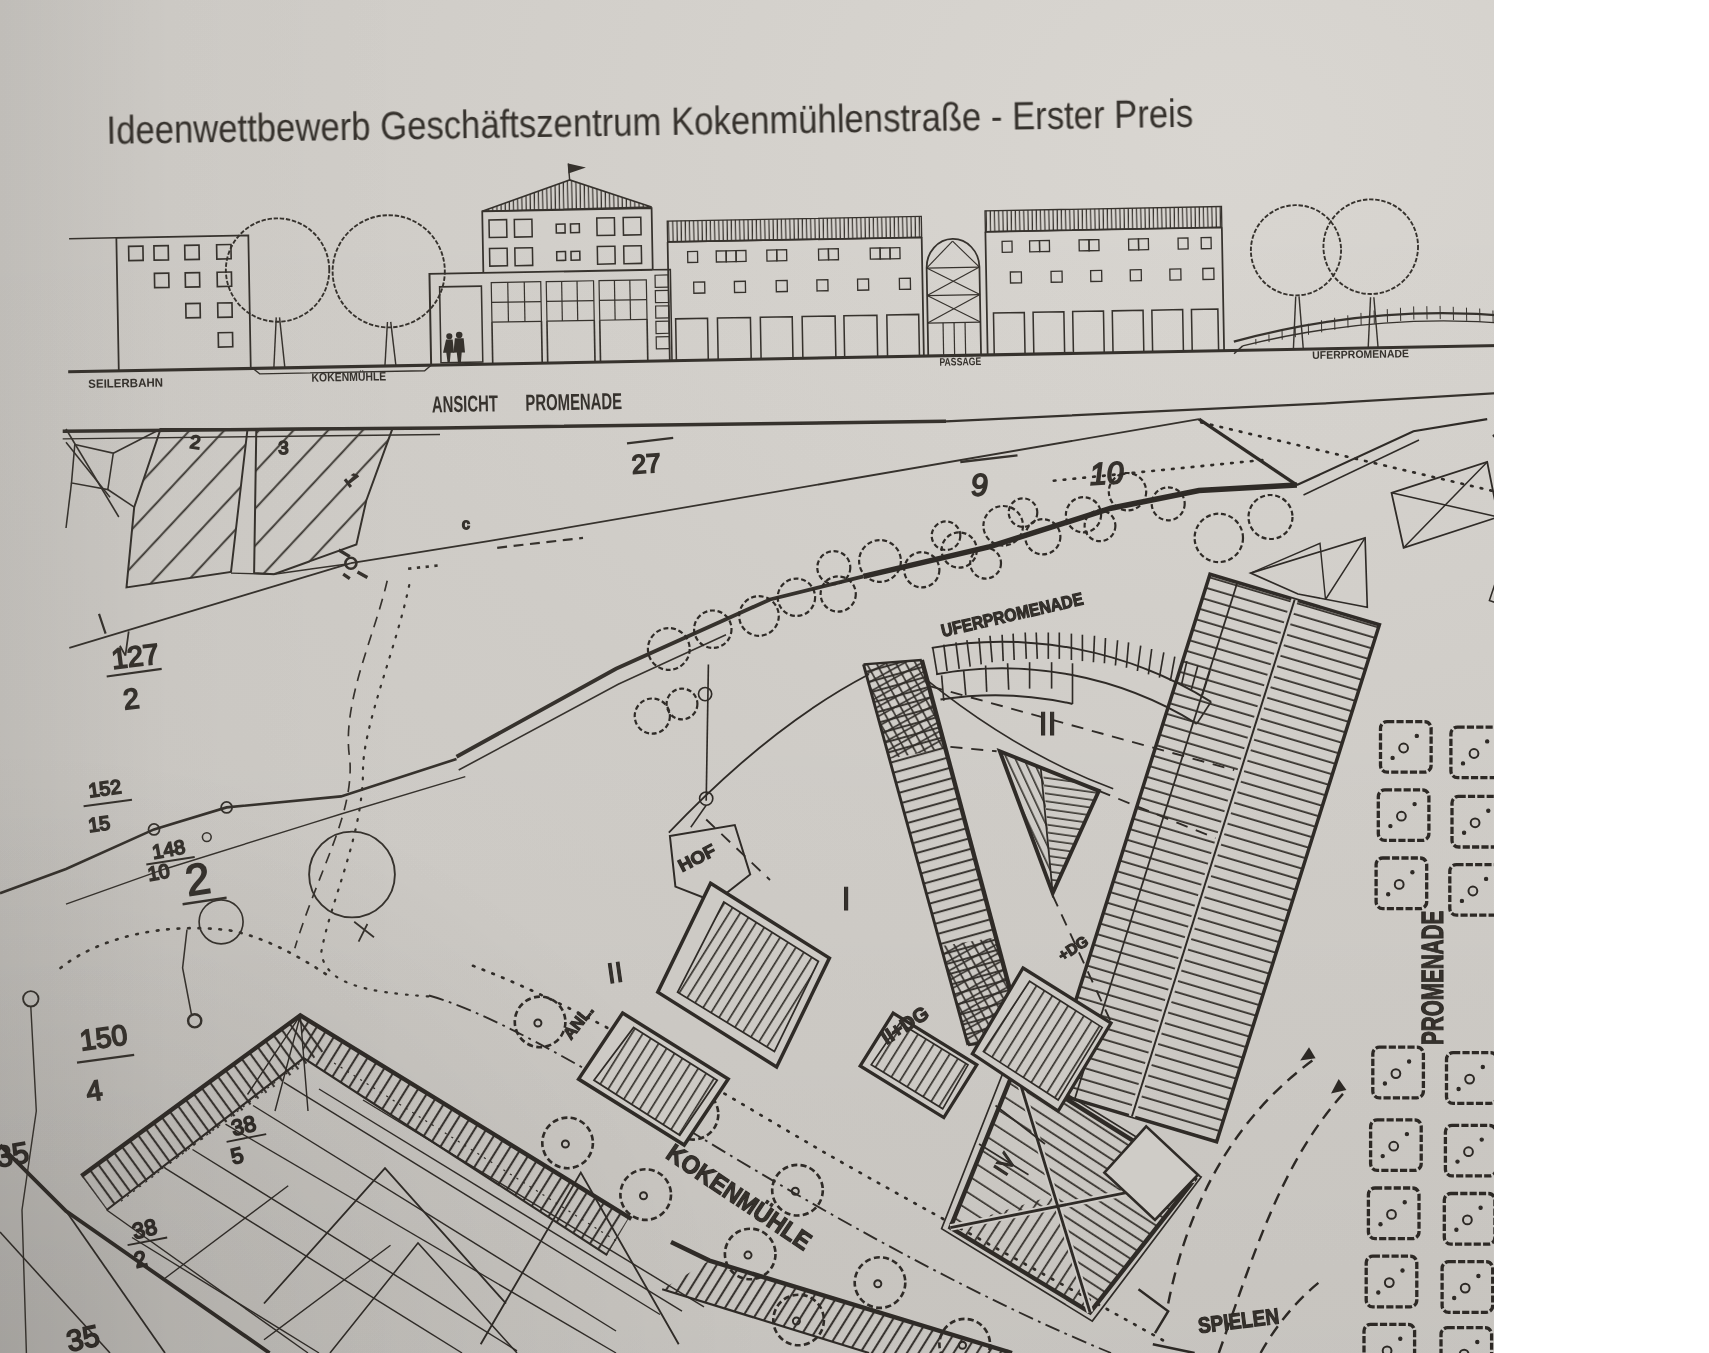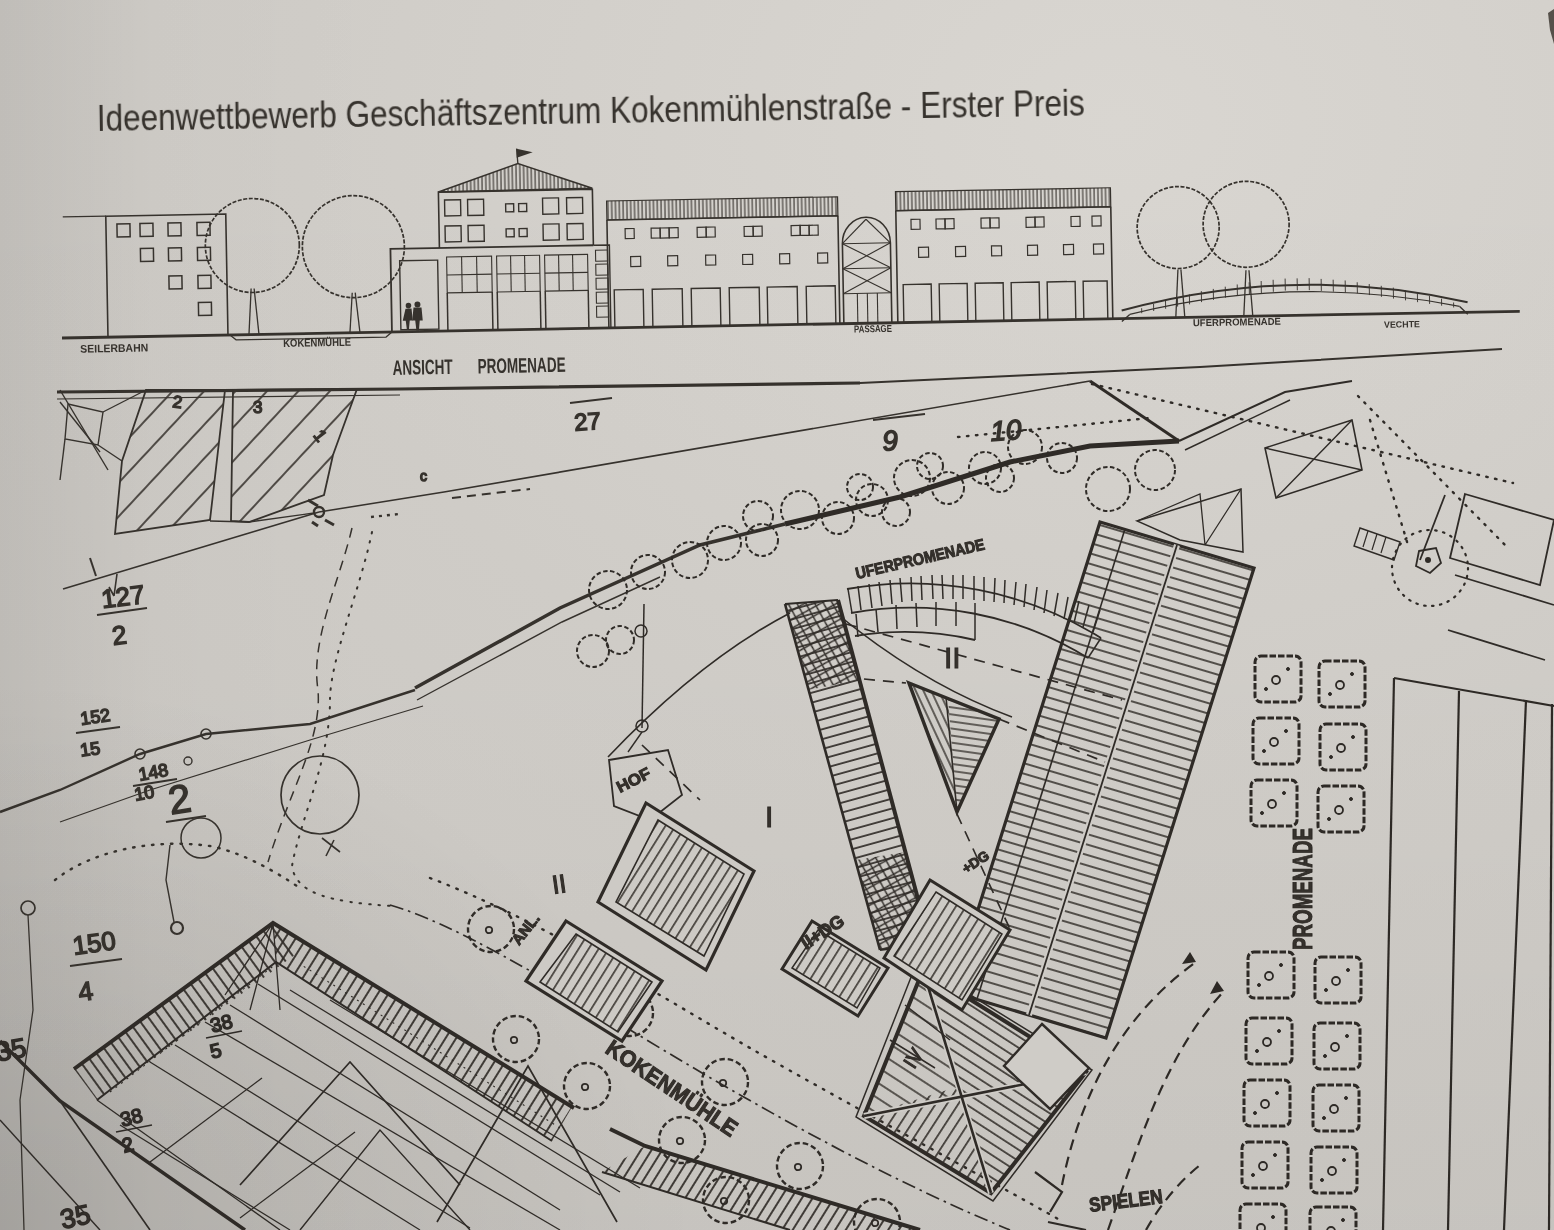--- a/index.html
+++ b/index.html
@@ -1,15 +1,15 @@
 <!DOCTYPE html>
 <html><head><meta charset="utf-8">
 <style>
 html,body{margin:0;padding:0}
-#wrap{width:1554px;height:1230px;overflow:hidden;position:relative;background:#c9c6c1}
+#wrap{width:1358px;height:1230px;overflow:hidden;position:relative;background:#c9c6c1}
 svg{display:block}
 text{font-family:"Liberation Sans",sans-serif;fill:#36322d}
 .ink{filter:blur(0.5px)}
 </style></head><body>
 <div id="wrap">
 <svg width="1554" height="1230" viewBox="0 0 1554 1230">
 <defs>
 <radialGradient id="glow" cx="0.72" cy="0.10" r="1.05">
  <stop offset="0" stop-color="#d9d6d1"></stop>
  <stop offset="0.5" stop-color="#d0cdc8"></stop>

